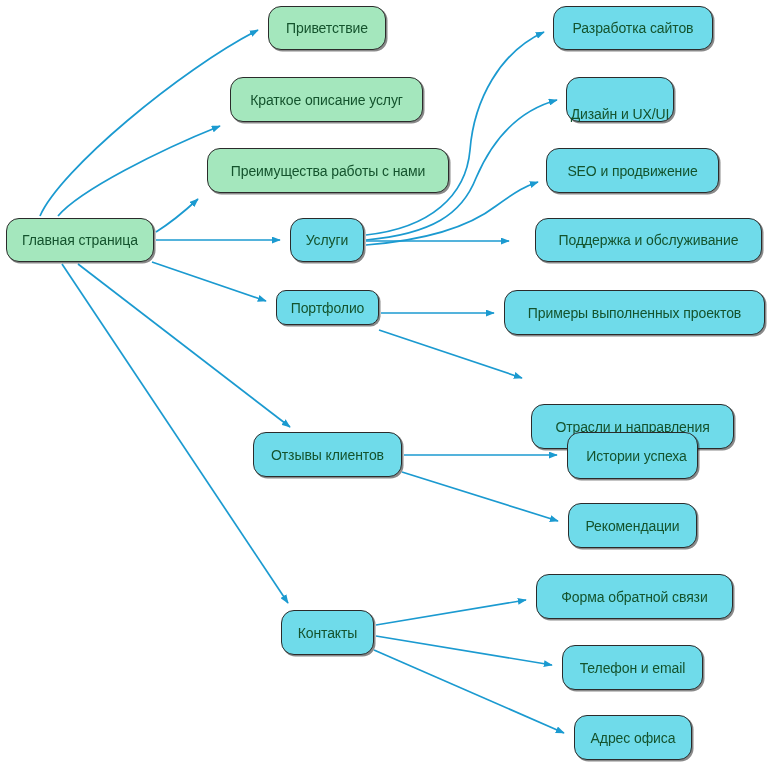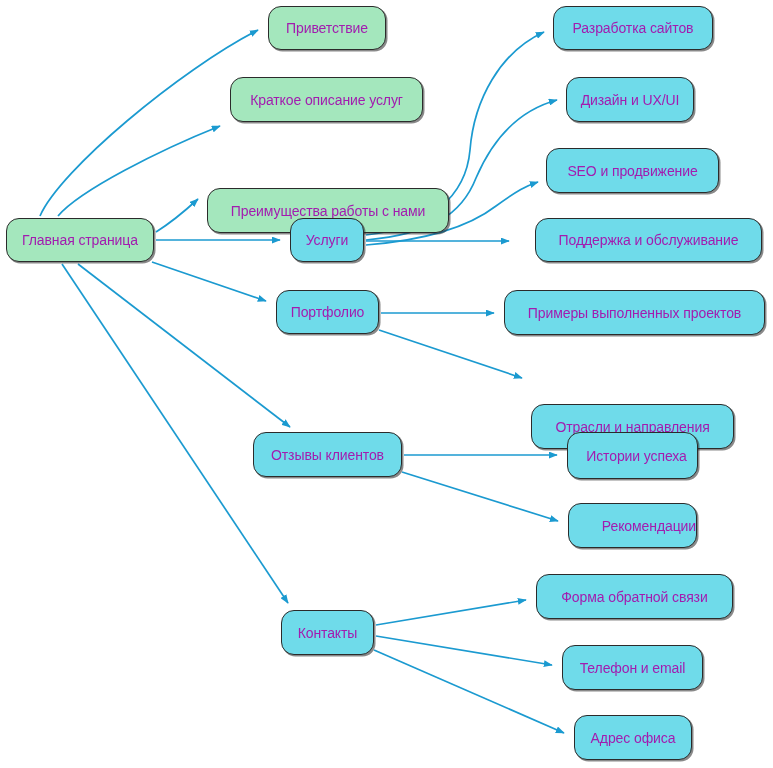--- a/index.html
+++ b/index.html
@@ -29,21 +29,21 @@
     pointer-events: none;
   }
   .node {
     position: absolute;
     box-sizing: border-box;
     display: flex;
     align-items: center;
     justify-content: center;
     border: 1.4px solid #2b2b2b;
     border-radius: 13px;
-    color: #a21caf;
+    color: #14532d;
     font-size: 14px;
     line-height: 1;
     letter-spacing: -0.1px;
     white-space: nowrap;
     box-shadow: 1.5px 1.5px 0.5px rgba(40,40,40,0.55);
     cursor: pointer;
   }
   .node.green {
     background: #a4e7bd;
   }
@@ -88,54 +88,54 @@
   <div id="nodes-layer">
       <div class="node green" style="left: 6px; top: 218px; width: 148px; height: 44px;">
         <span class="node-label">Главная страница</span>
       </div>
       <div class="node green" style="left: 268px; top: 6px; width: 118px; height: 44px;">
         <span class="node-label">Приветствие</span>
       </div>
       <div class="node green" style="left: 230px; top: 77px; width: 193px; height: 45px; align-items: center;">
         <span class="node-label">Краткое описание услуг</span>
       </div>
-      <div class="node green" style="left: 207px; top: 148px; width: 242px; height: 45px; margin-top: 40px;">
+      <div class="node green" style="left: 207px; top: 148px; width: 242px; height: 45px;">
         <span class="node-label">Преимущества работы с нами</span>
       </div>
       <div class="node cyan" style="left: 290px; top: 218px; width: 74px; height: 44px;">
         <span class="node-label">Услуги</span>
       </div>
       <div class="node cyan" style="left: 553px; top: 6px; width: 160px; height: 44px;">
         <span class="node-label">Разработка сайтов</span>
       </div>
-      <div class="node cyan" style="left: 566px; top: 77px; width: 128px; height: 45px;">
+      <div class="node cyan" style="left: 566px; top: 77px; width: 108px; height: 45px; align-items: flex-end;">
         <span class="node-label">Дизайн и UX/UI</span>
       </div>
       <div class="node cyan" style="left: 546px; top: 148px; width: 173px; height: 45px;">
         <span class="node-label">SEO и продвижение</span>
       </div>
       <div class="node cyan" style="left: 519px; top: 218px; width: 227px; height: 44px; margin-left: 16px;">
         <span class="node-label">Поддержка и обслуживание</span>
       </div>
-      <div class="node cyan" style="left: 276px; top: 290px; width: 103px; height: 44px;">
+      <div class="node cyan" style="left: 276px; top: 290px; width: 103px; height: 35px; border-radius: 10px;">
         <span class="node-label">Портфолио</span>
       </div>
       <div class="node cyan" style="left: 504px; top: 290px; width: 261px; height: 45px;">
         <span class="node-label">Примеры выполненных проектов</span>
       </div>
       <div class="node cyan" style="left: 531px; top: 360px; width: 203px; height: 45px; margin-top: 44px;">
         <span class="node-label">Отрасли и направления</span>
       </div>
       <div class="node cyan" style="left: 253px; top: 432px; width: 149px; height: 45px;">
         <span class="node-label">Отзывы клиентов</span>
       </div>
       <div class="node cyan" style="left: 567px; top: 432px; width: 131px; height: 47px; padding-left: 8px;">
         <span class="node-label">Истории успеха</span>
       </div>
-      <div class="node cyan" style="left: 568px; top: 503px; width: 129px; height: 45px; justify-content: flex-end;">
+      <div class="node cyan" style="left: 568px; top: 503px; width: 129px; height: 45px;">
         <span class="node-label">Рекомендации</span>
       </div>
       <div class="node cyan" style="left: 281px; top: 610px; width: 93px; height: 45px;">
         <span class="node-label">Контакты</span>
       </div>
       <div class="node cyan" style="left: 536px; top: 574px; width: 197px; height: 45px;">
         <span class="node-label">Форма обратной связи</span>
       </div>
       <div class="node cyan" style="left: 562px; top: 645px; width: 141px; height: 45px;">
         <span class="node-label">Телефон и email</span>

